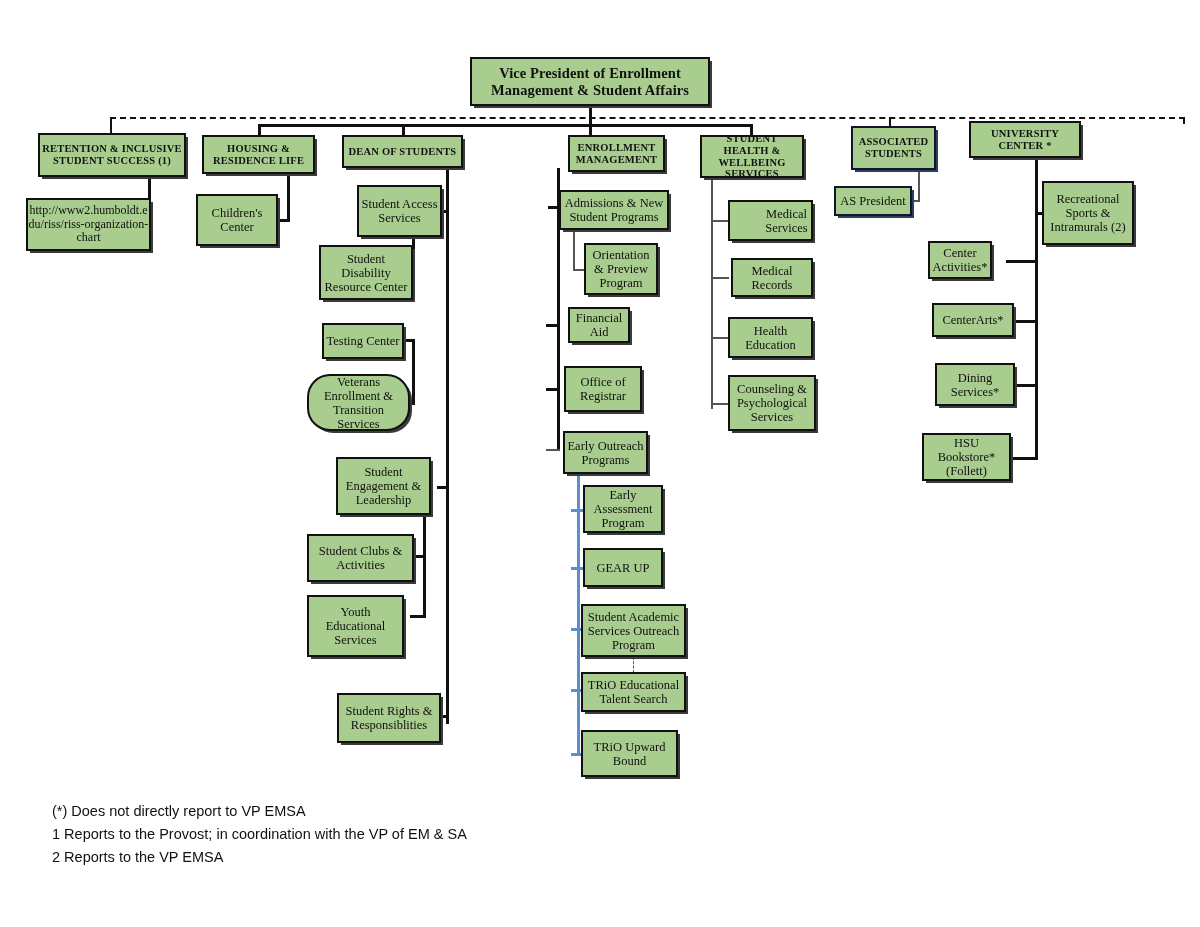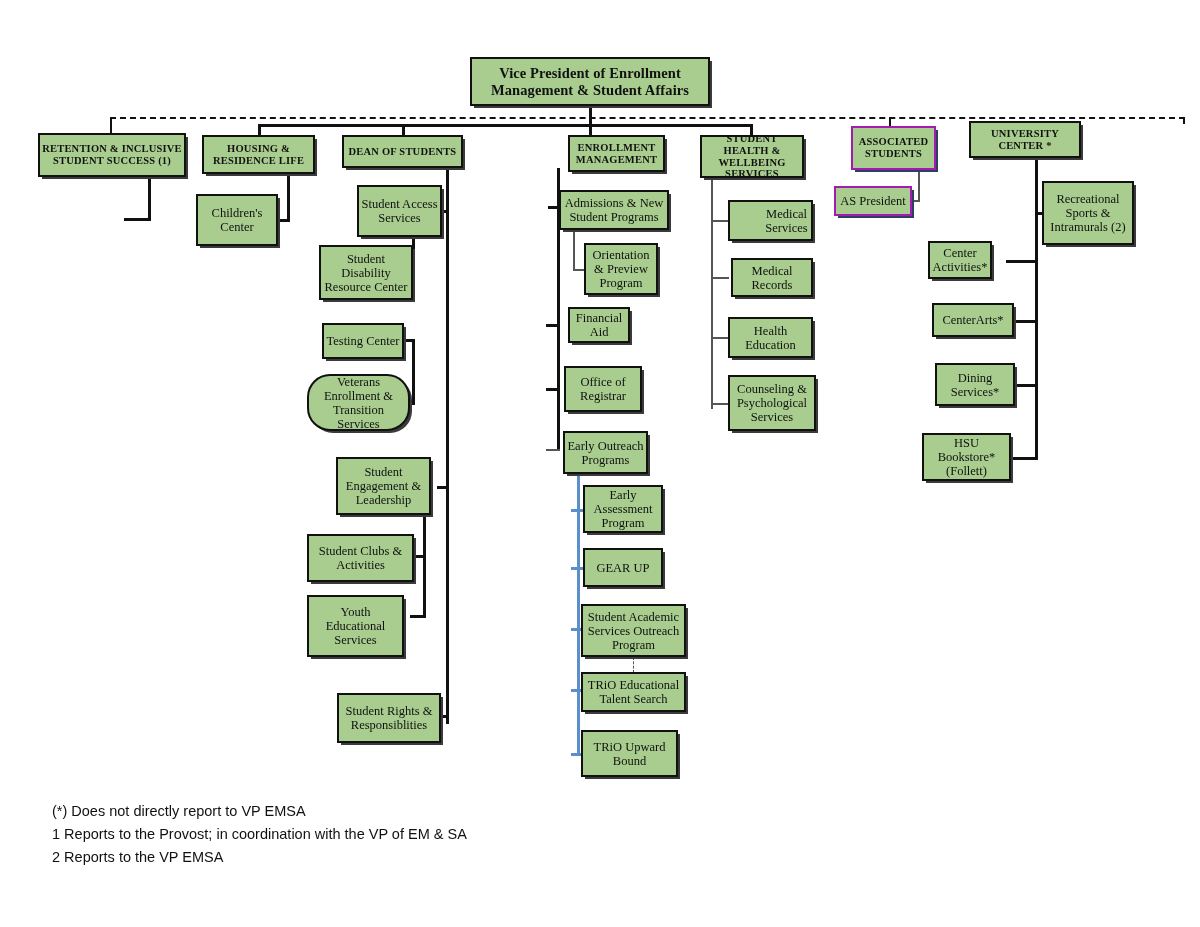--- a/index.html
+++ b/index.html
@@ -14,21 +14,21 @@
         color:#111111;line-height:1.12;z-index:5;}
   .node span{display:block;width:100%;padding:0 2px;}
 
   
   .lvl1{font-weight:bold;font-size:10.5px;letter-spacing:.2px;}
   .title{font-weight:bold;font-size:14.5px;letter-spacing:.1px;}
   .lvl2{font-size:12.5px;font-weight:normal;}
   .url{font-size:12px;font-weight:normal;line-height:1.15;}
   .url span{white-space:nowrap;}
 
-  .as-border{border:2px solid #a21caf;box-shadow:3px 3px 0 -1px #2c3f63;}
+  .as-border{border:2px solid #0f172a;box-shadow:3px 3px 0 -1px #2c3f63;}
 
   
   .ln{position:absolute;background:#111111;z-index:1;}
   .ln.thin{background:#555555;}
   .ln.blue{background:#5b8fc9;}
   .dash-h{position:absolute;z-index:2;height:0;
      border-top:2px dashed #111111;}
   .dash-v{position:absolute;z-index:2;width:0;
      border-left:1px dashed #555555;}
 
@@ -107,20 +107,25 @@
   <div class="ln" style="left:1015px;top:384px;width:23px;height:3px;"></div>
   <div class="ln" style="left:1008px;top:457px;width:30px;height:3px;"></div>
 
   <div class="node title" style="left:470px;top:57px;width:240px;height:49px;">
     <span>Vice President of Enrollment Management &amp; Student Affairs</span>
   </div>
 
   <div class="node lvl1" style="left:38px;top:133px;width:148px;height:44px;">
     <span>RETENTION &amp; INCLUSIVE STUDENT SUCCESS (1)</span>
   </div>
+  <div class="node url" style="left:26px;top:198px;width:125px;height:53px;flex-direction:column;justify-content:center;">
+    <span>http://www2.humboldt.e</span>
+    <span>du/riss/riss-organization-</span>
+    <span>chart</span>
+  </div>
 
   <div class="node lvl1" style="left:202px;top:135px;width:113px;height:39px;">
     <span>HOUSING &amp; RESIDENCE LIFE</span>
   </div>
   <div class="node lvl2" style="left:196px;top:194px;width:82px;height:52px;">
     <span>Children's Center</span>
   </div>
 
   <div class="node lvl1" style="left:342px;top:135px;width:121px;height:33px;">
     <span>DEAN OF STUDENTS</span>

